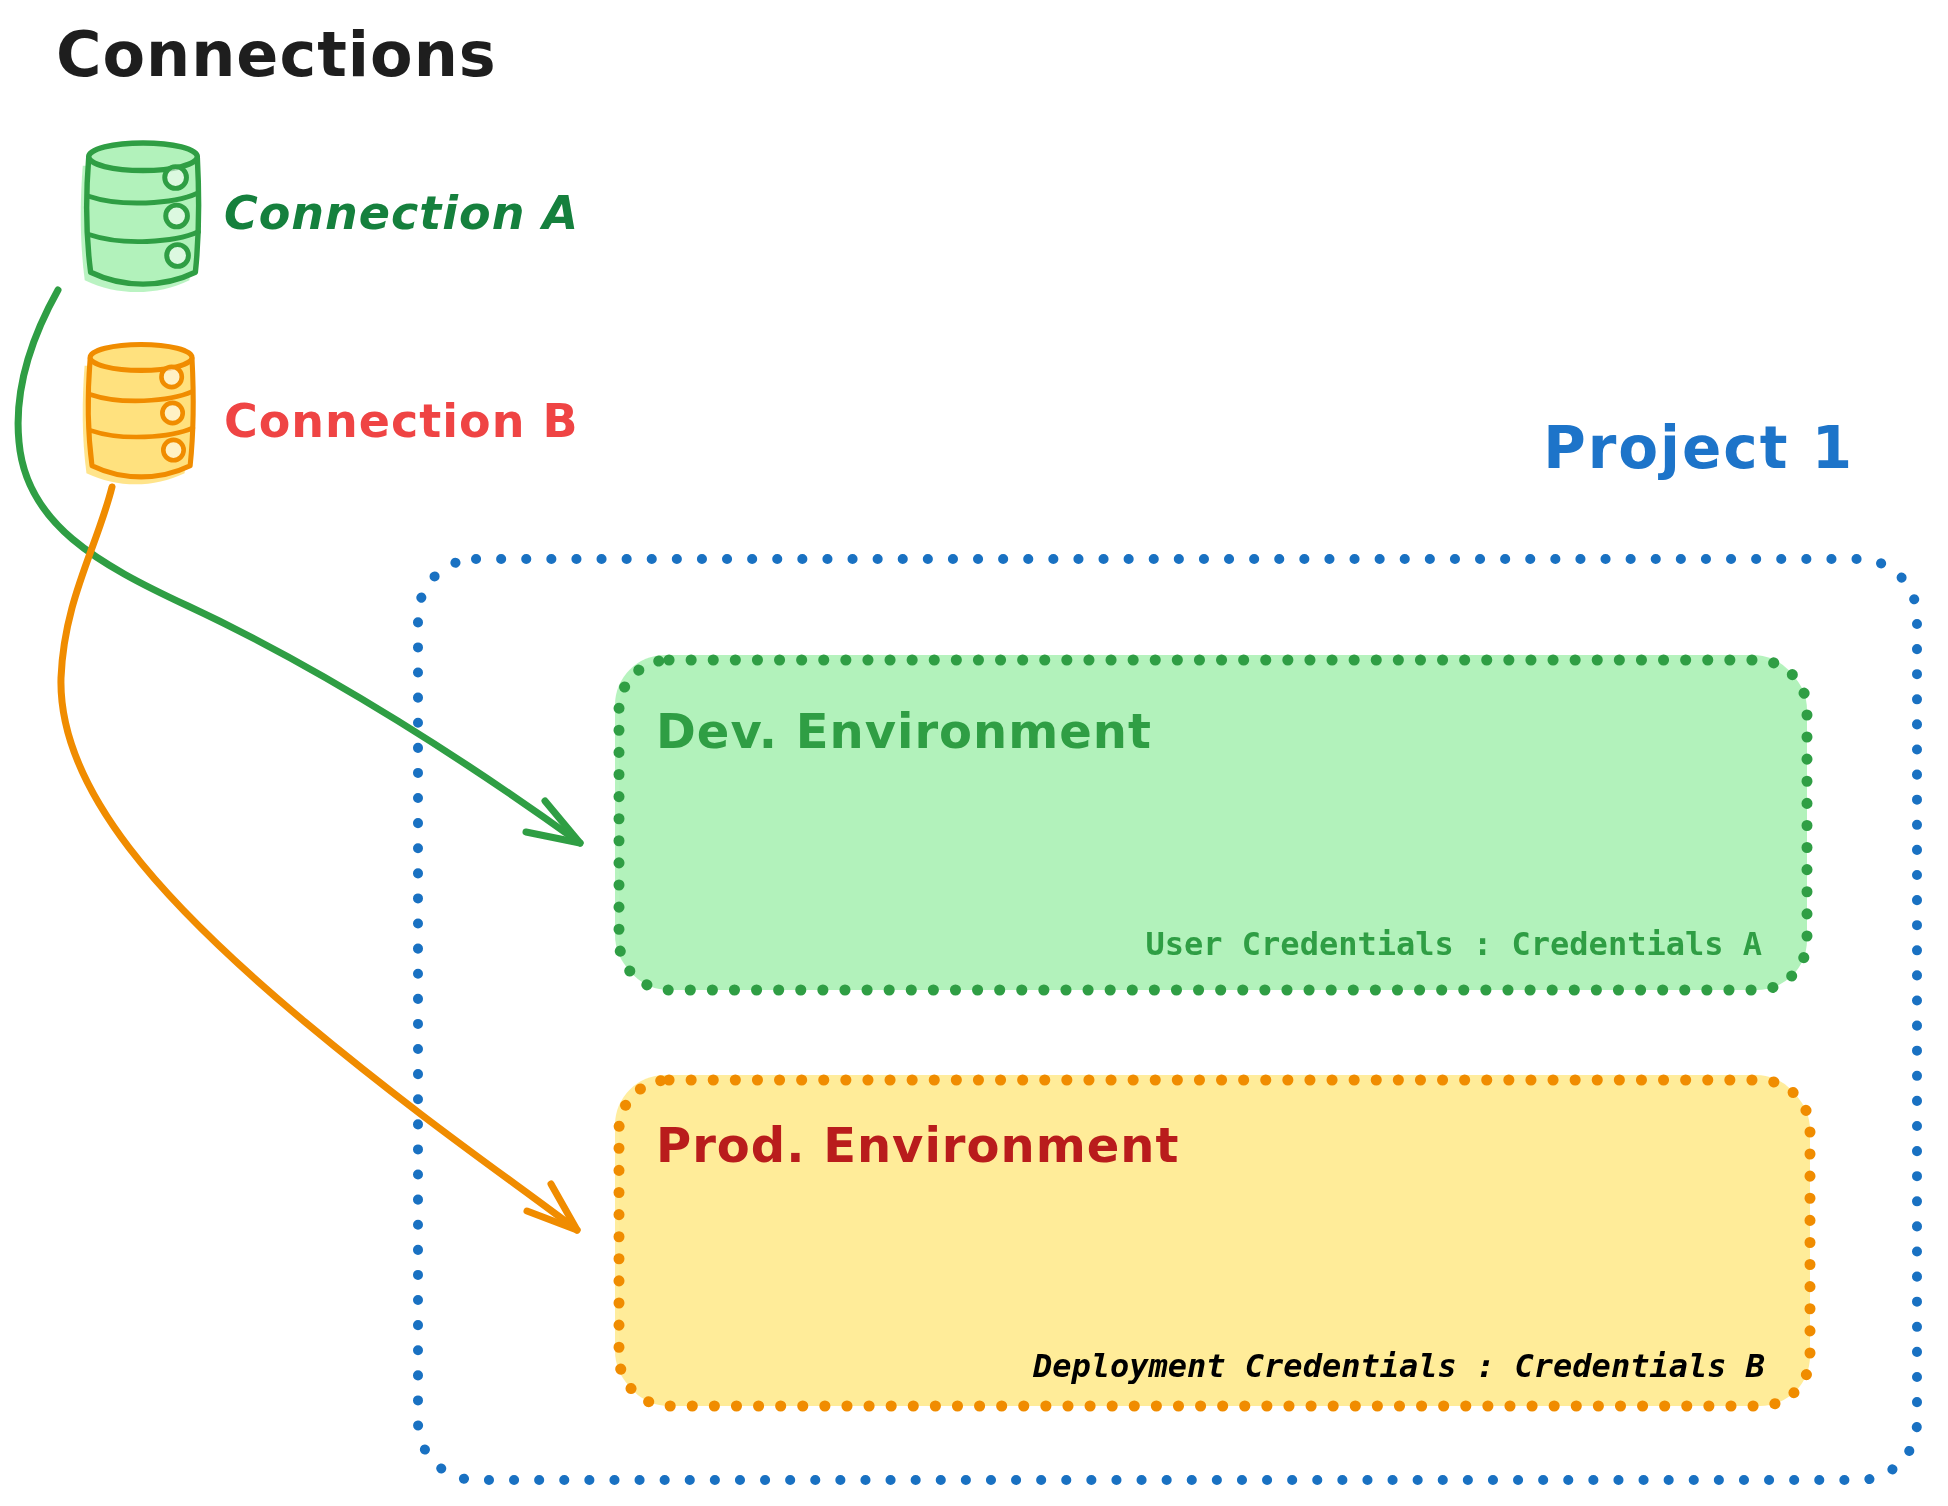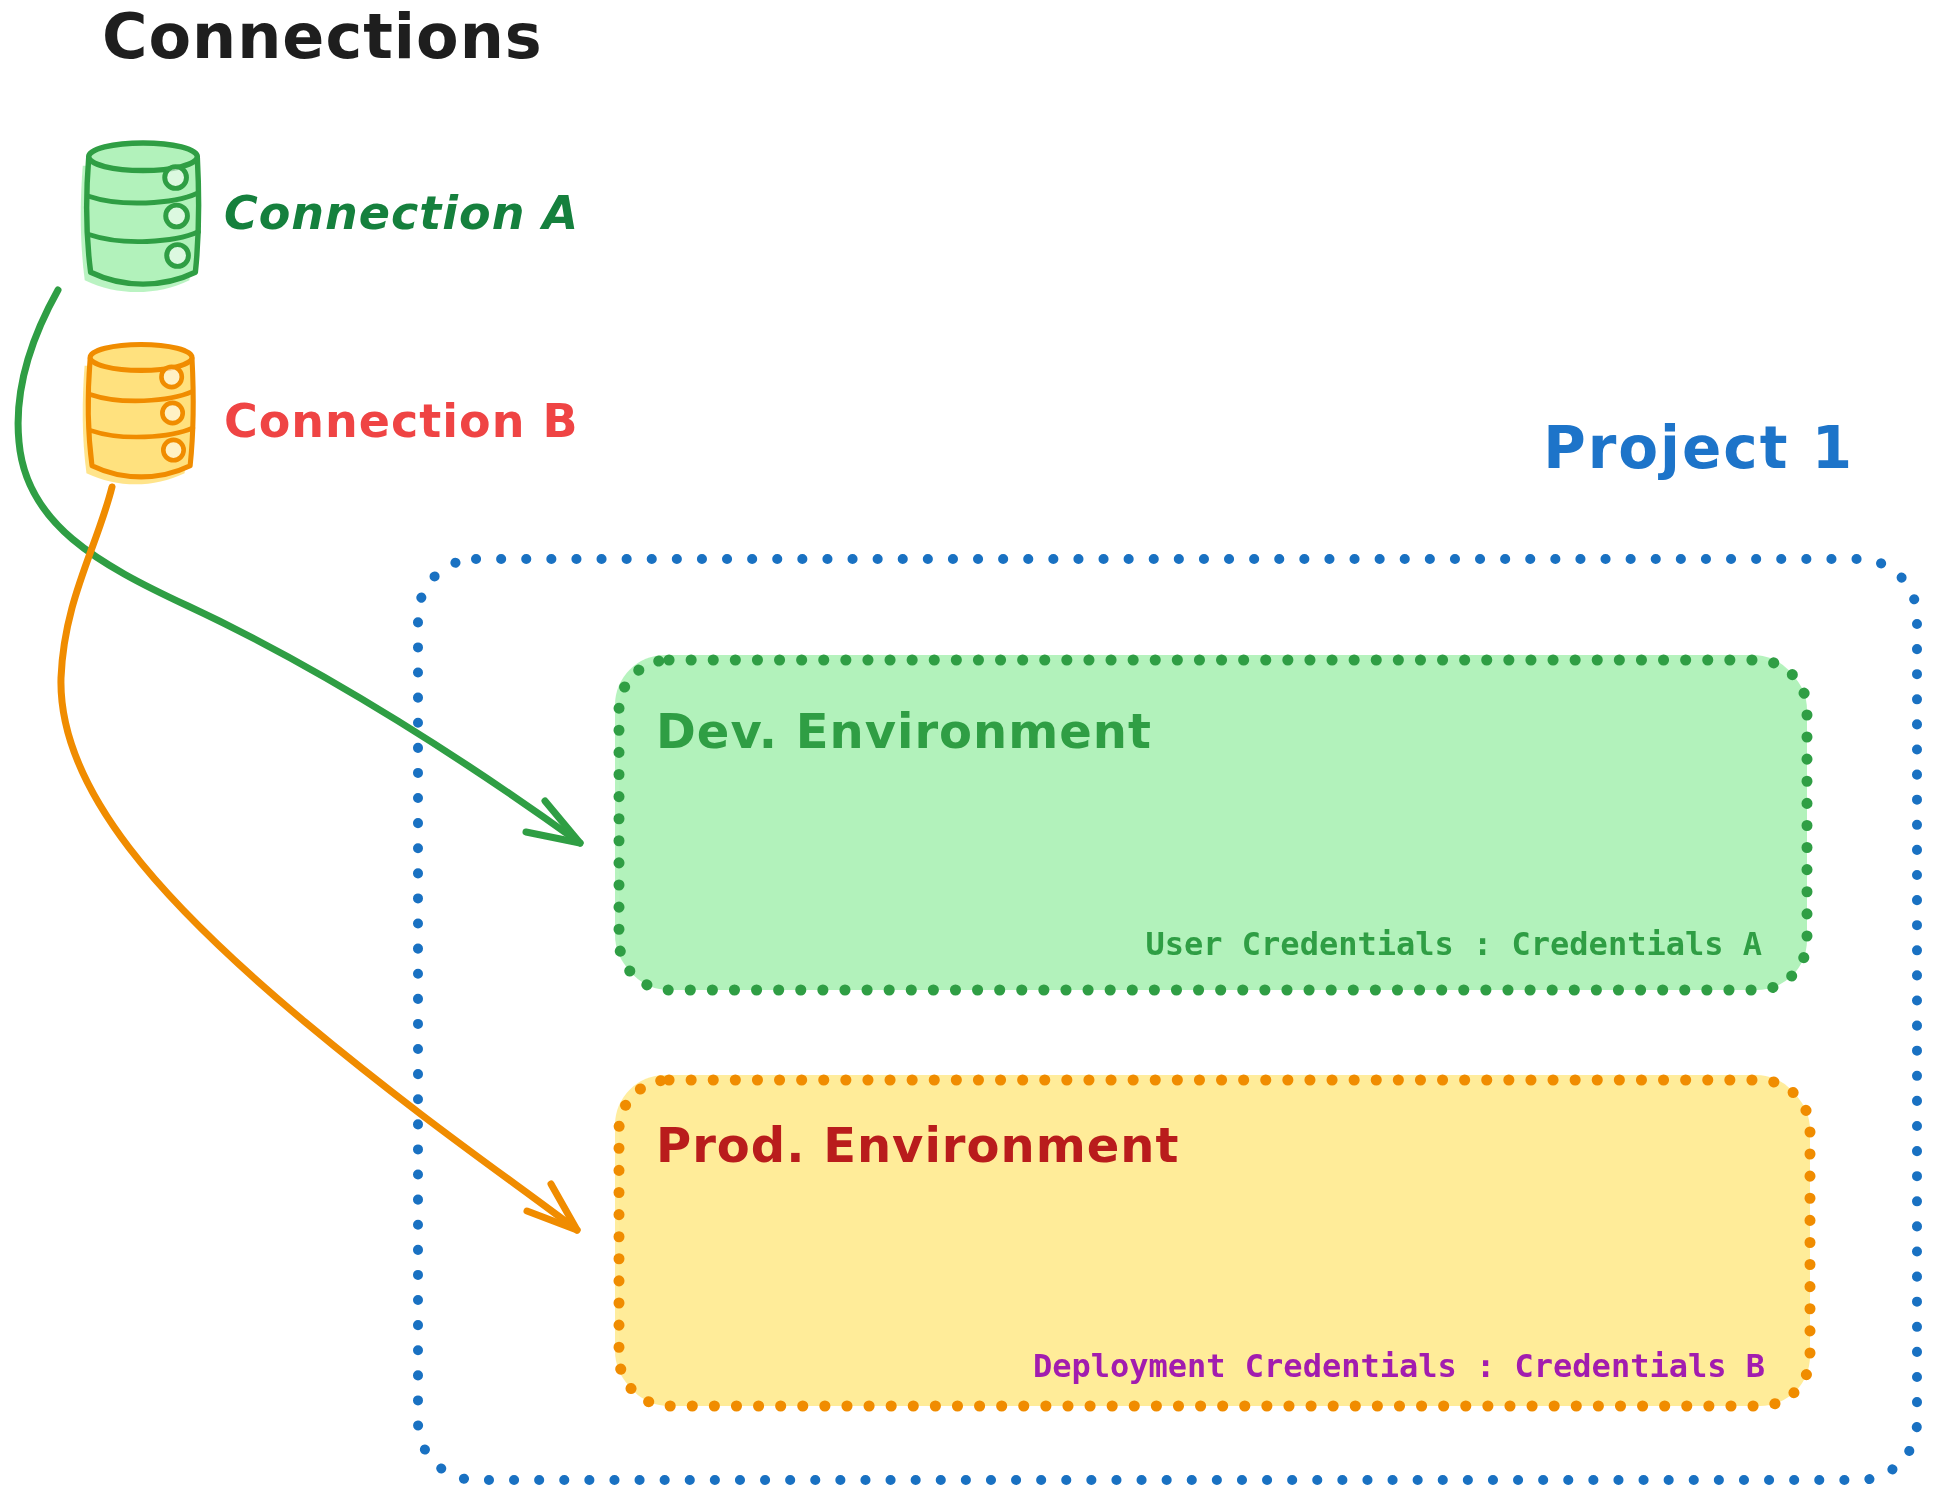--- a/index.html
+++ b/index.html
@@ -6,24 +6,23 @@
   .canvas{
     position:relative;
     width:1948px;height:1506px;
     background:#ffffff;
     overflow:hidden;
     font-family:"DejaVu Sans", sans-serif;
   }
   .abs{position:absolute;}
   
   .diagram-title{
-    left:56px;top:0;
+    left:56px;top:18px;
     font-size:62px;font-weight:bold;color:#1e1e1e;
     letter-spacing:1px;
-    margin-left:46px;
   }
   .conn-label{
     font-size:46px;font-weight:bold;letter-spacing:1px;
   }
   .conn-label.a{left:224px;top:186px;color:#15803d;font-style:italic;}
   .conn-label.b{left:224px;top:394px;color:#ef4444;}
   .project-label{
     right:94px;top:414px;
     font-size:58px;font-weight:bold;color:#1d74c9;
     letter-spacing:2px;
@@ -44,21 +43,21 @@
     font-size:48px;font-weight:bold;letter-spacing:1px;margin-top:12px;
   }
   .env-title.dev{color:#2f9e44;}
   .env-title.prod{color:#b91c1c;top:32px;}
   .env-cred{
     position:absolute;right:52px;
     font-family:"DejaVu Sans Mono", monospace;
     font-size:32px;font-weight:bold;letter-spacing:0px;white-space:nowrap;
   }
   .env-cred.dev{color:#2f9e44;bottom:34px;}
-  .env-cred.prod{color:#a21caf;bottom:28px;}
+  .env-cred.prod{color:#000000;bottom:28px;font-style:italic;}
   
   .arrows{position:absolute;left:0;top:0;pointer-events:none;}
 </style>
 </head>
 <body>
 
 <div class="canvas">
 
   <svg width="0" height="0" style="position:absolute" aria-hidden="true">
     <defs>

